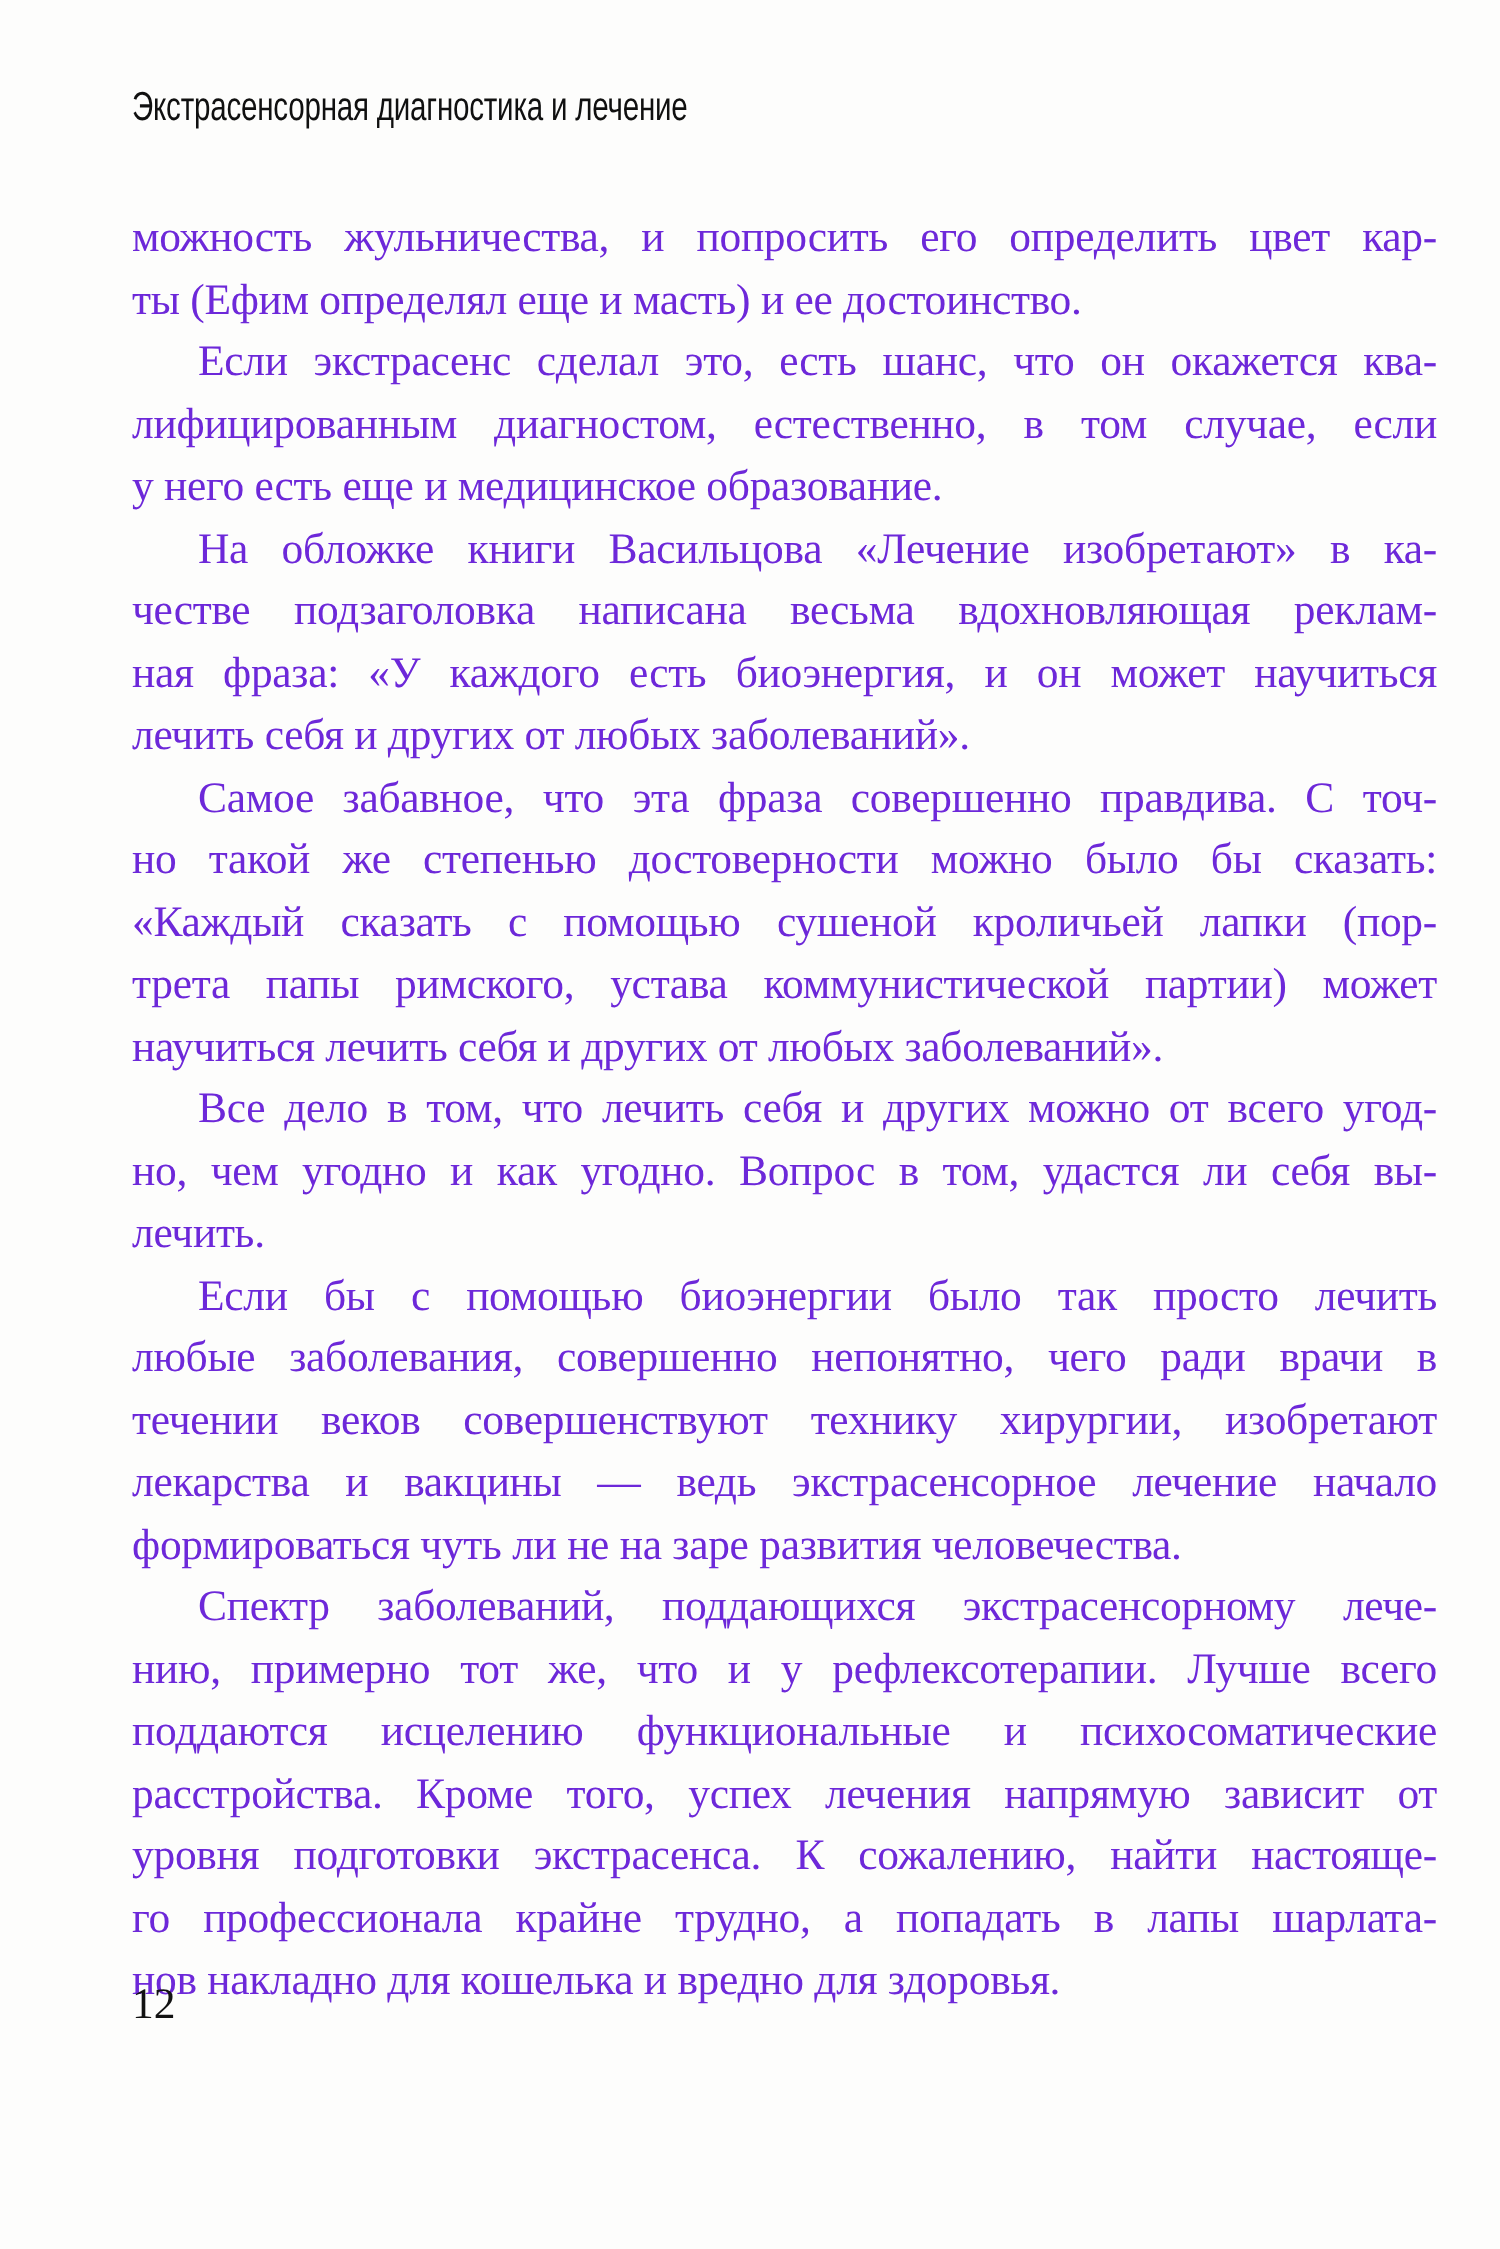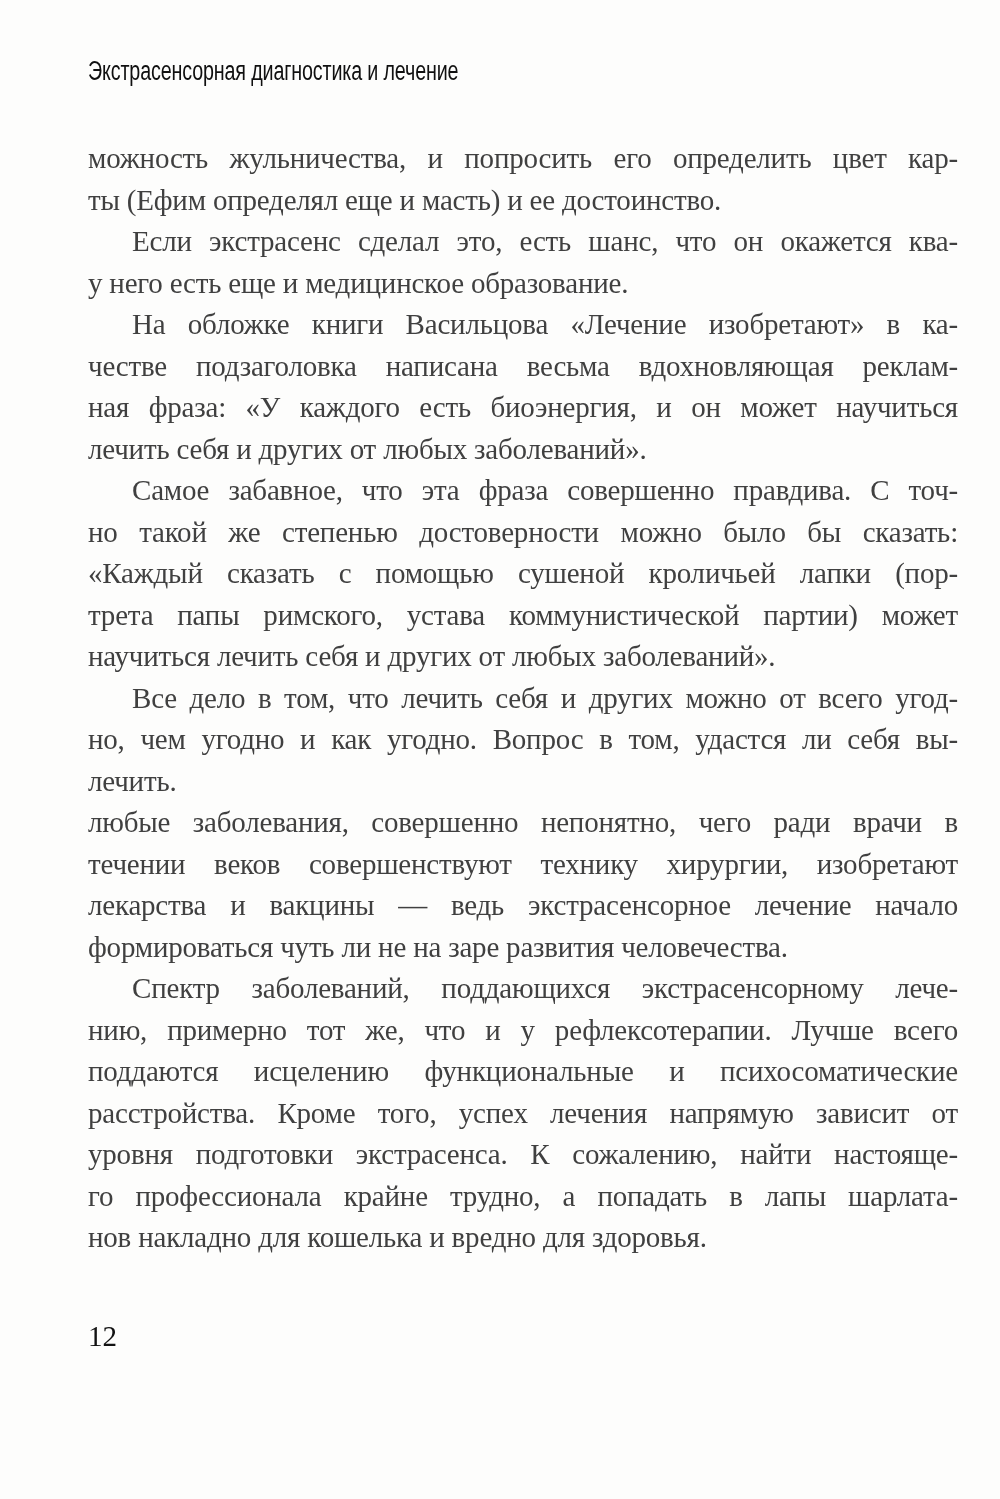--- a/index.html
+++ b/index.html
@@ -31,21 +31,21 @@
   }
   .text-block {
     position: absolute;
     left: 88px;
     top: 138px;
     width: 870px;
     font-family: "Liberation Serif", "DejaVu Serif", serif;
     font-size: 29px;
     line-height: 41.5px;
     letter-spacing: -0.2px;
-    color: #404040;
+    color: #6d28d9;
   }
   .line {
     text-align: justify;
     text-align-last: justify;
     height: 41.5px;
     overflow: visible;
     white-space: nowrap;
   }
   .line.para-end {
     text-align-last: left;
@@ -65,33 +65,35 @@
 </head>
 <body>
 
 <div class="page">
   <div class="running-header">Экстрасенсорная диагностика и лечение</div>
 
   <div class="text-block">
       <div class="line">можность жульничества, и попросить его определить цвет кар-</div>
       <div class="line para-end">ты (Ефим определял еще и масть) и ее достоинство.</div>
       <div class="line indent">Если экстрасенс сделал это, есть шанс, что он окажется ква-</div>
+      <div class="line">лифицированным диагностом, естественно, в том случае, если</div>
       <div class="line para-end">у него есть еще и медицинское образование.</div>
       <div class="line indent">На обложке книги Васильцова «Лечение изобретают» в ка-</div>
       <div class="line">честве подзаголовка написана весьма вдохновляющая реклам-</div>
       <div class="line">ная фраза: «У каждого есть биоэнергия, и он может научиться</div>
       <div class="line para-end">лечить себя и других от любых заболеваний».</div>
       <div class="line indent">Самое забавное, что эта фраза совершенно правдива. С точ-</div>
       <div class="line">но такой же степенью достоверности можно было бы сказать:</div>
       <div class="line">«Каждый сказать с помощью сушеной кроличьей лапки (пор-</div>
       <div class="line">трета папы римского, устава коммунистической партии) может</div>
       <div class="line para-end">научиться лечить себя и других от любых заболеваний».</div>
       <div class="line indent">Все дело в том, что лечить себя и других можно от всего угод-</div>
       <div class="line">но, чем угодно и как угодно. Вопрос в том, удастся ли себя вы-</div>
       <div class="line para-end">лечить.</div>
+      <div class="line indent">Если бы с помощью биоэнергии было так просто лечить</div>
       <div class="line">любые заболевания, совершенно непонятно, чего ради врачи в</div>
       <div class="line">течении веков совершенствуют технику хирургии, изобретают</div>
       <div class="line">лекарства и вакцины — ведь экстрасенсорное лечение начало</div>
       <div class="line para-end">формироваться чуть ли не на заре развития человечества.</div>
       <div class="line indent">Спектр заболеваний, поддающихся экстрасенсорному лече-</div>
       <div class="line">нию, примерно тот же, что и у рефлексотерапии. Лучше всего</div>
       <div class="line">поддаются исцелению функциональные и психосоматические</div>
       <div class="line">расстройства. Кроме того, успех лечения напрямую зависит от</div>
       <div class="line">уровня подготовки экстрасенса. К сожалению, найти настояще-</div>
       <div class="line">го профессионала крайне трудно, а попадать в лапы шарлата-</div>

